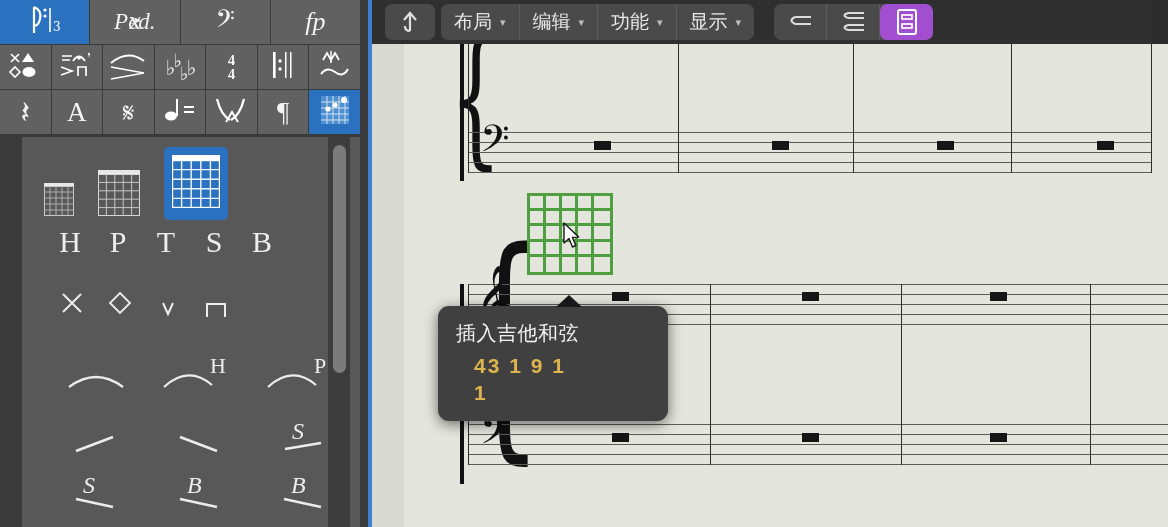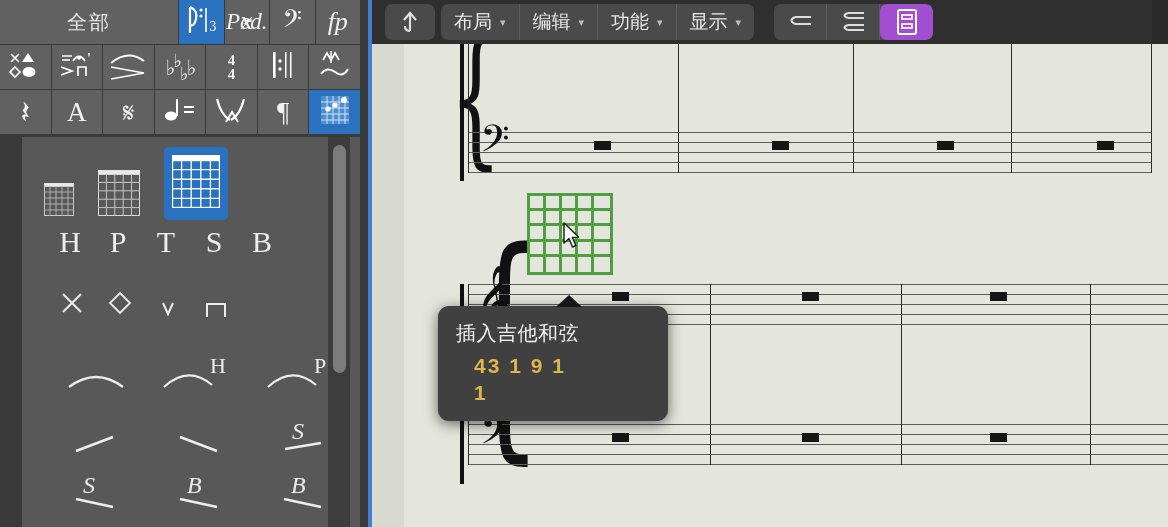--- a/index.html
+++ b/index.html
@@ -188,23 +188,20 @@
 </head>
 <body>
 
 <div id="app">
 
   <div id="left-panel">
 
     <div class="palette-toolbar">
 
       <div class="pal-row">
-        <div class="pal-cell wide">
-          <span class="pal-label">全部</span>
-        </div>
         <div class="pal-cell sel">
           <span>
             <svg width="30" height="34" viewBox="0 0 30 34">
               <path d="M4 4 L4 30 M4 4 Q12 7 10 16 Q8 24 4 22" fill="none" stroke="#fff" stroke-width="2.2"></path>
               <circle cx="15" cy="7" r="1.6" fill="#fff"></circle>
               <circle cx="15" cy="13" r="1.6" fill="#fff"></circle>
               <line x1="20" y1="5" x2="20" y2="29" stroke="#fff" stroke-width="1.6"></line>
               <text x="23" y="28" font-size="12" fill="#fff" font-family="DejaVu Serif, serif">3</text>
             </svg>
           </span>

